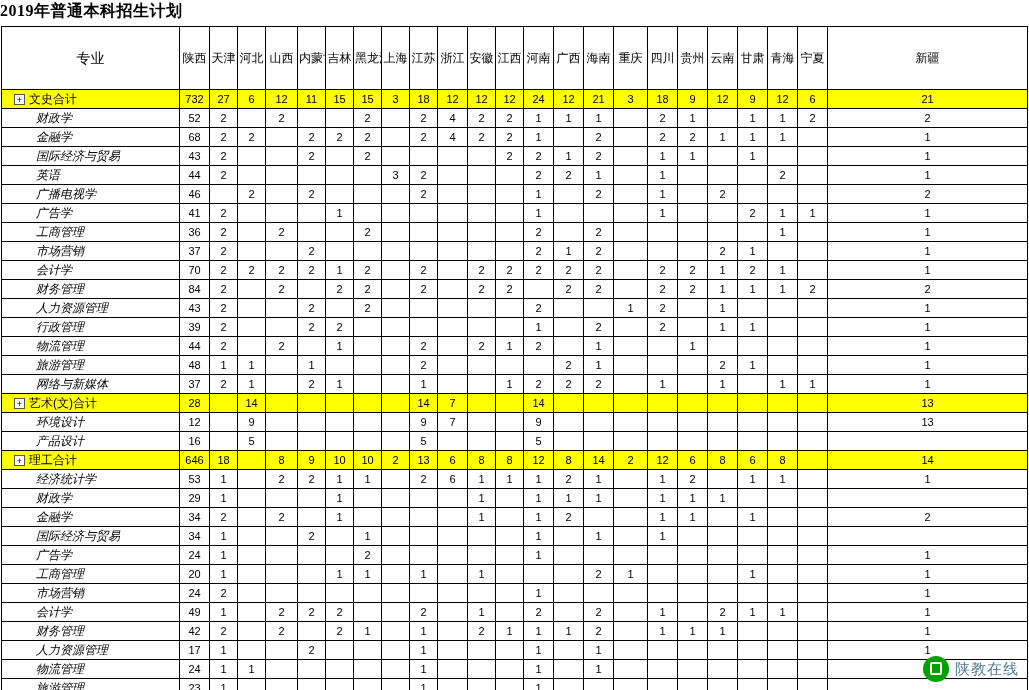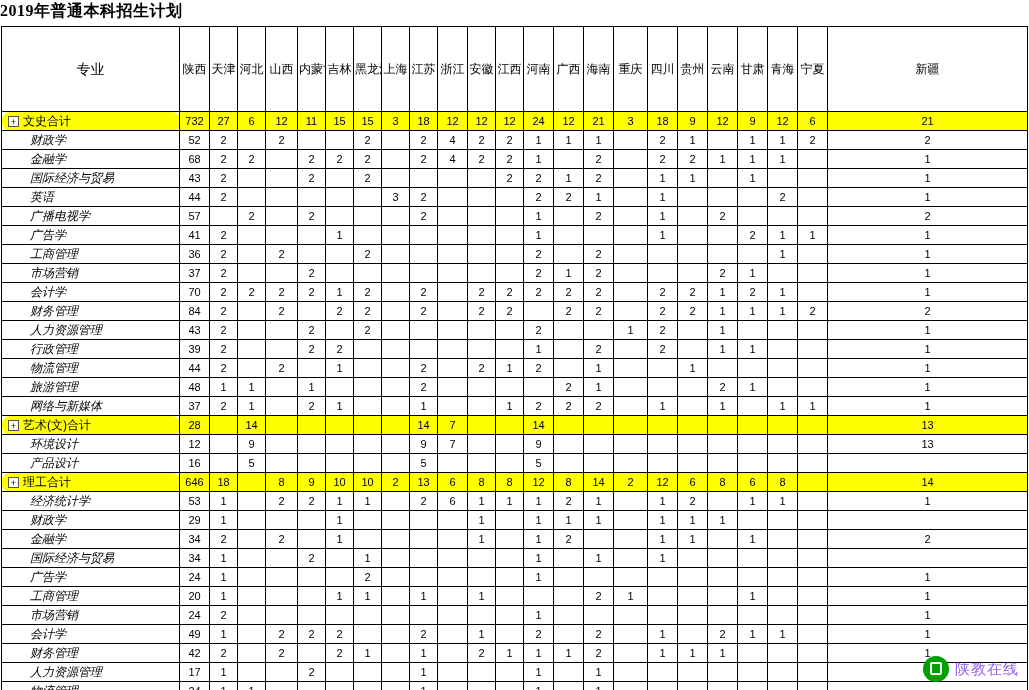--- a/index.html
+++ b/index.html
@@ -37,30 +37,29 @@
     line-height: 18px;
     overflow: hidden;
     white-space: nowrap;
   }
   thead th {
     font-weight: normal;
     font-size: 12px;
     vertical-align: middle;
     height: 52px;
     line-height: 13px;
-    padding: 16px 1px;
+    padding: 5px 1px;
   }
   th.major-head {
     font-size: 14px;
   }
   td.major {
     text-align: left;
-    padding-left: 6px;
+    padding-left: 12px;
     font-size: 12px;
-    border-radius: 8px;
   }
   td.major .indent {
     display: inline-block;
     padding-left: 22px;
     font-style: italic;
   }
   tr.group td {
     background: #ffff00;
     font-weight: normal;
   }
@@ -105,21 +104,21 @@
     content: "";
     position: absolute;
     left: 7px; top: 6px;
     width: 12px; height: 13px;
     border: 2px solid #fff;
     border-radius: 2px;
     box-sizing: border-box;
   }
   #watermark .wm-text {
     font-size: 15px;
-    color: #6d28d9;
+    color: #0c4a6e;
     font-family: "Liberation Serif", serif;
     letter-spacing: 1px;
     opacity: 0.75;
   }
 </style>
 </head>
 <body>
 
 <div id="title">2019年普通本科招生计划</div>
 
@@ -303,21 +302,21 @@
         <td class="num">1</td>
         <td class="num"></td>
         <td class="num"></td>
         <td class="num"></td>
         <td class="num">2</td>
         <td class="num"></td>
         <td class="num">1</td>
       </tr>
       <tr class="item">
         <td class="major"><span class="indent">广播电视学</span></td>
-        <td class="num">57</td>
+        <td class="num">46</td>
         <td class="num"></td>
         <td class="num">2</td>
         <td class="num"></td>
         <td class="num">2</td>
         <td class="num"></td>
         <td class="num"></td>
         <td class="num"></td>
         <td class="num">2</td>
         <td class="num"></td>
         <td class="num"></td>

